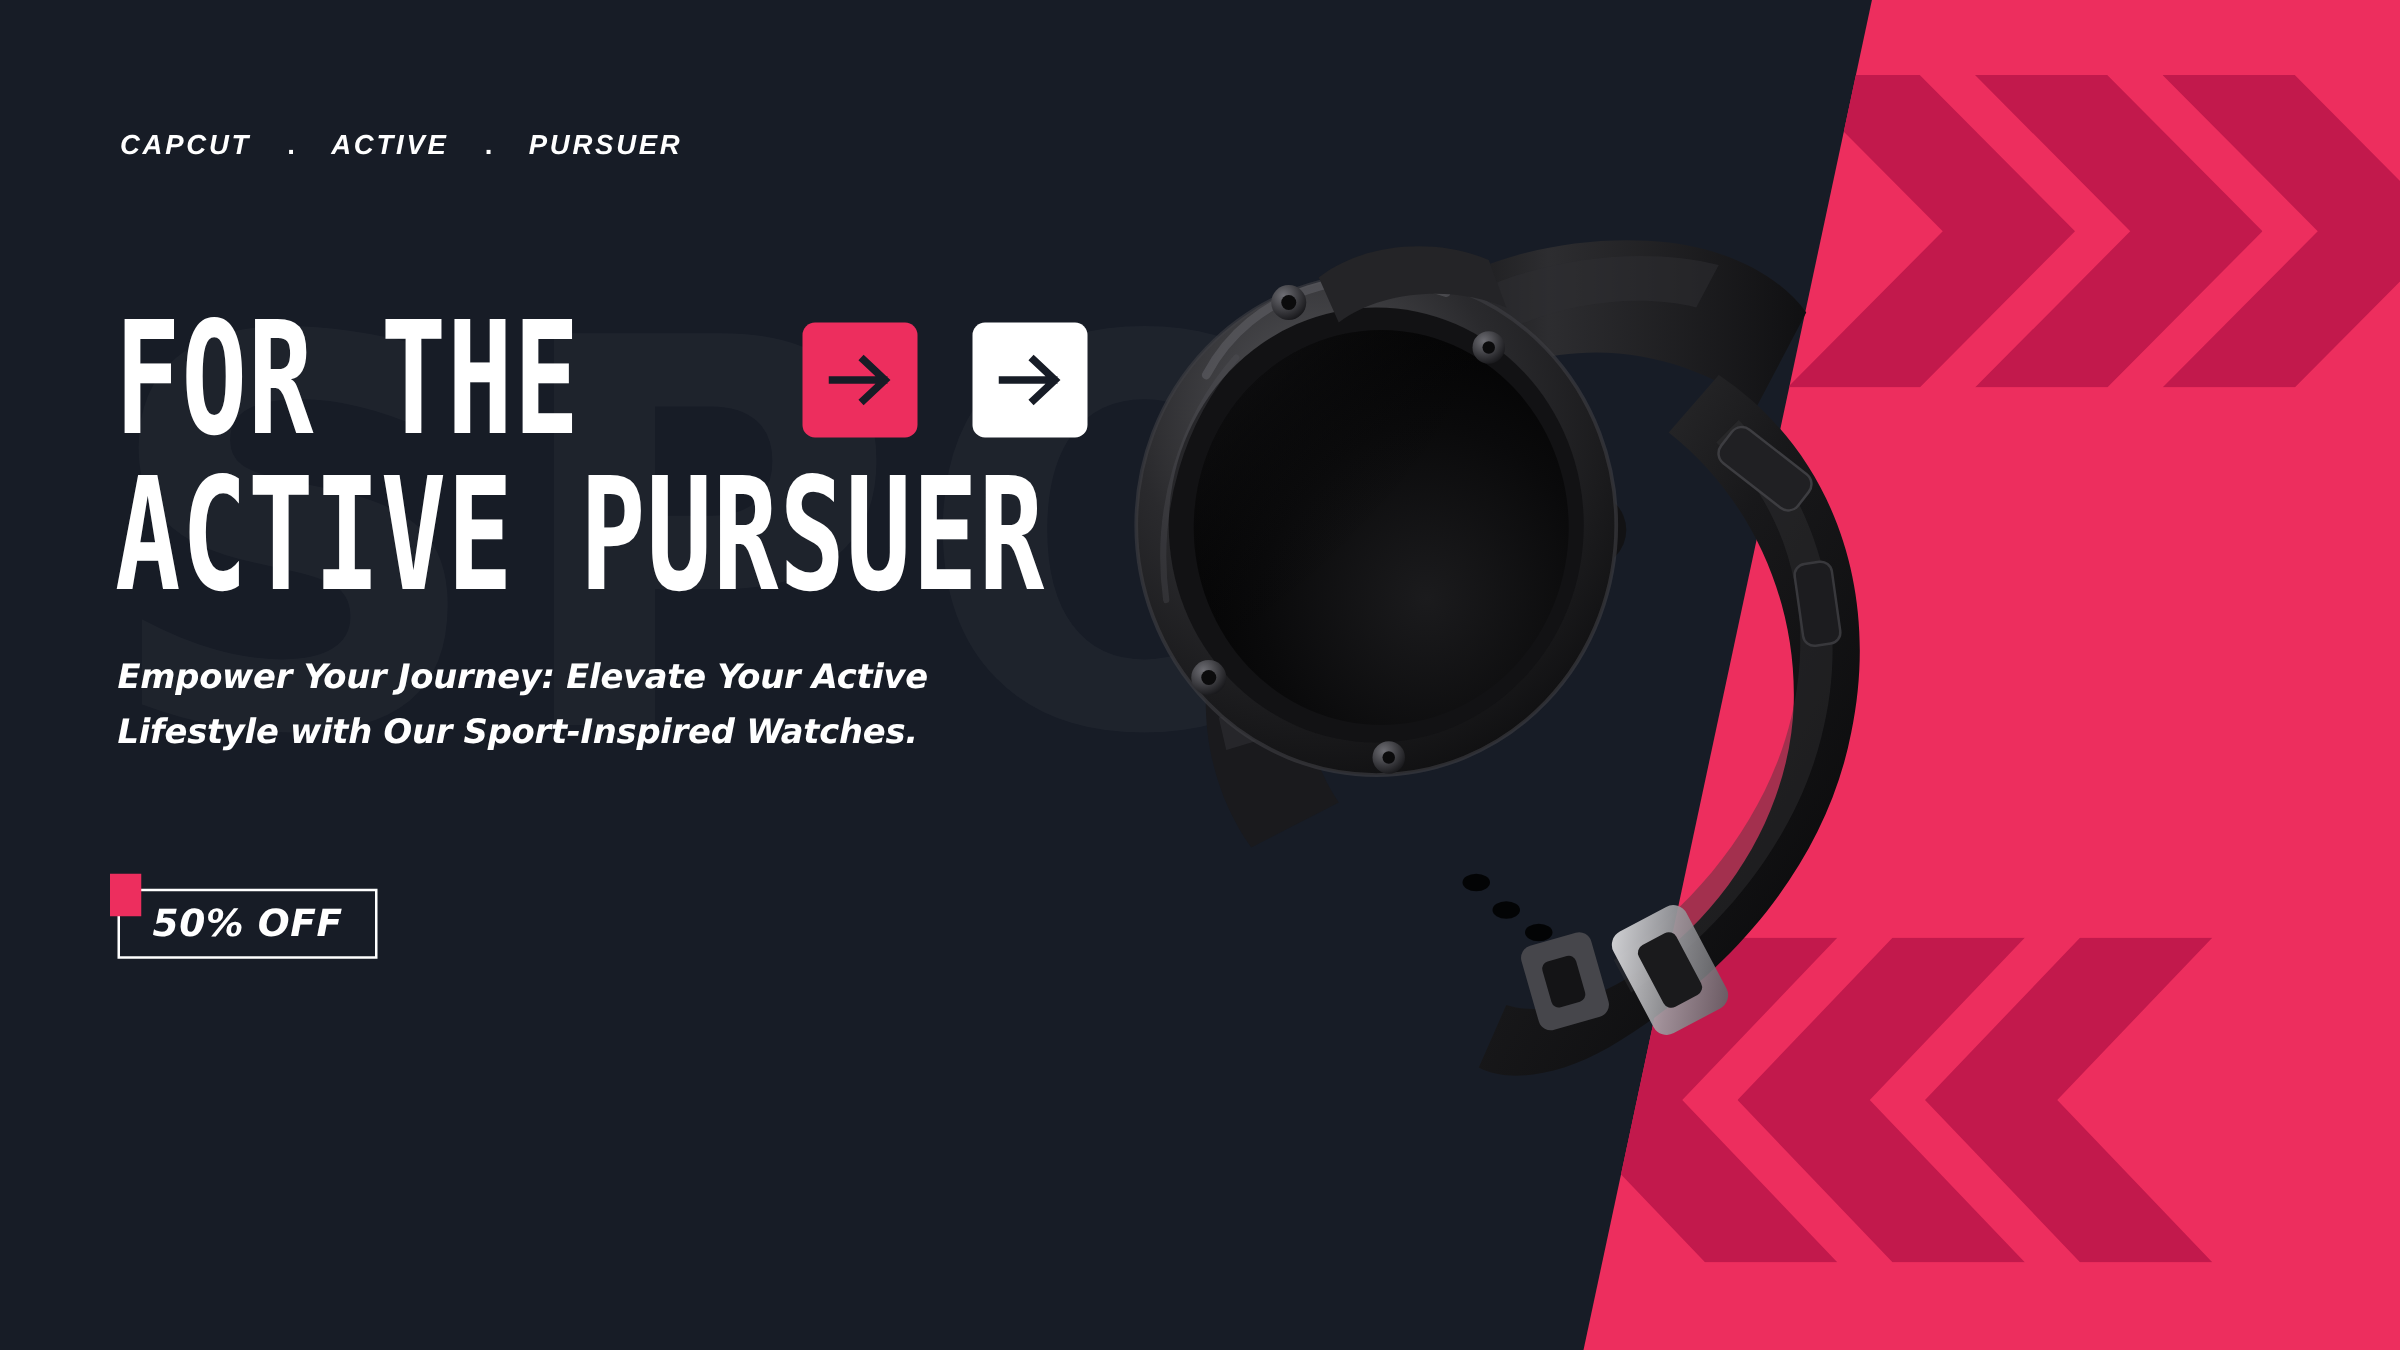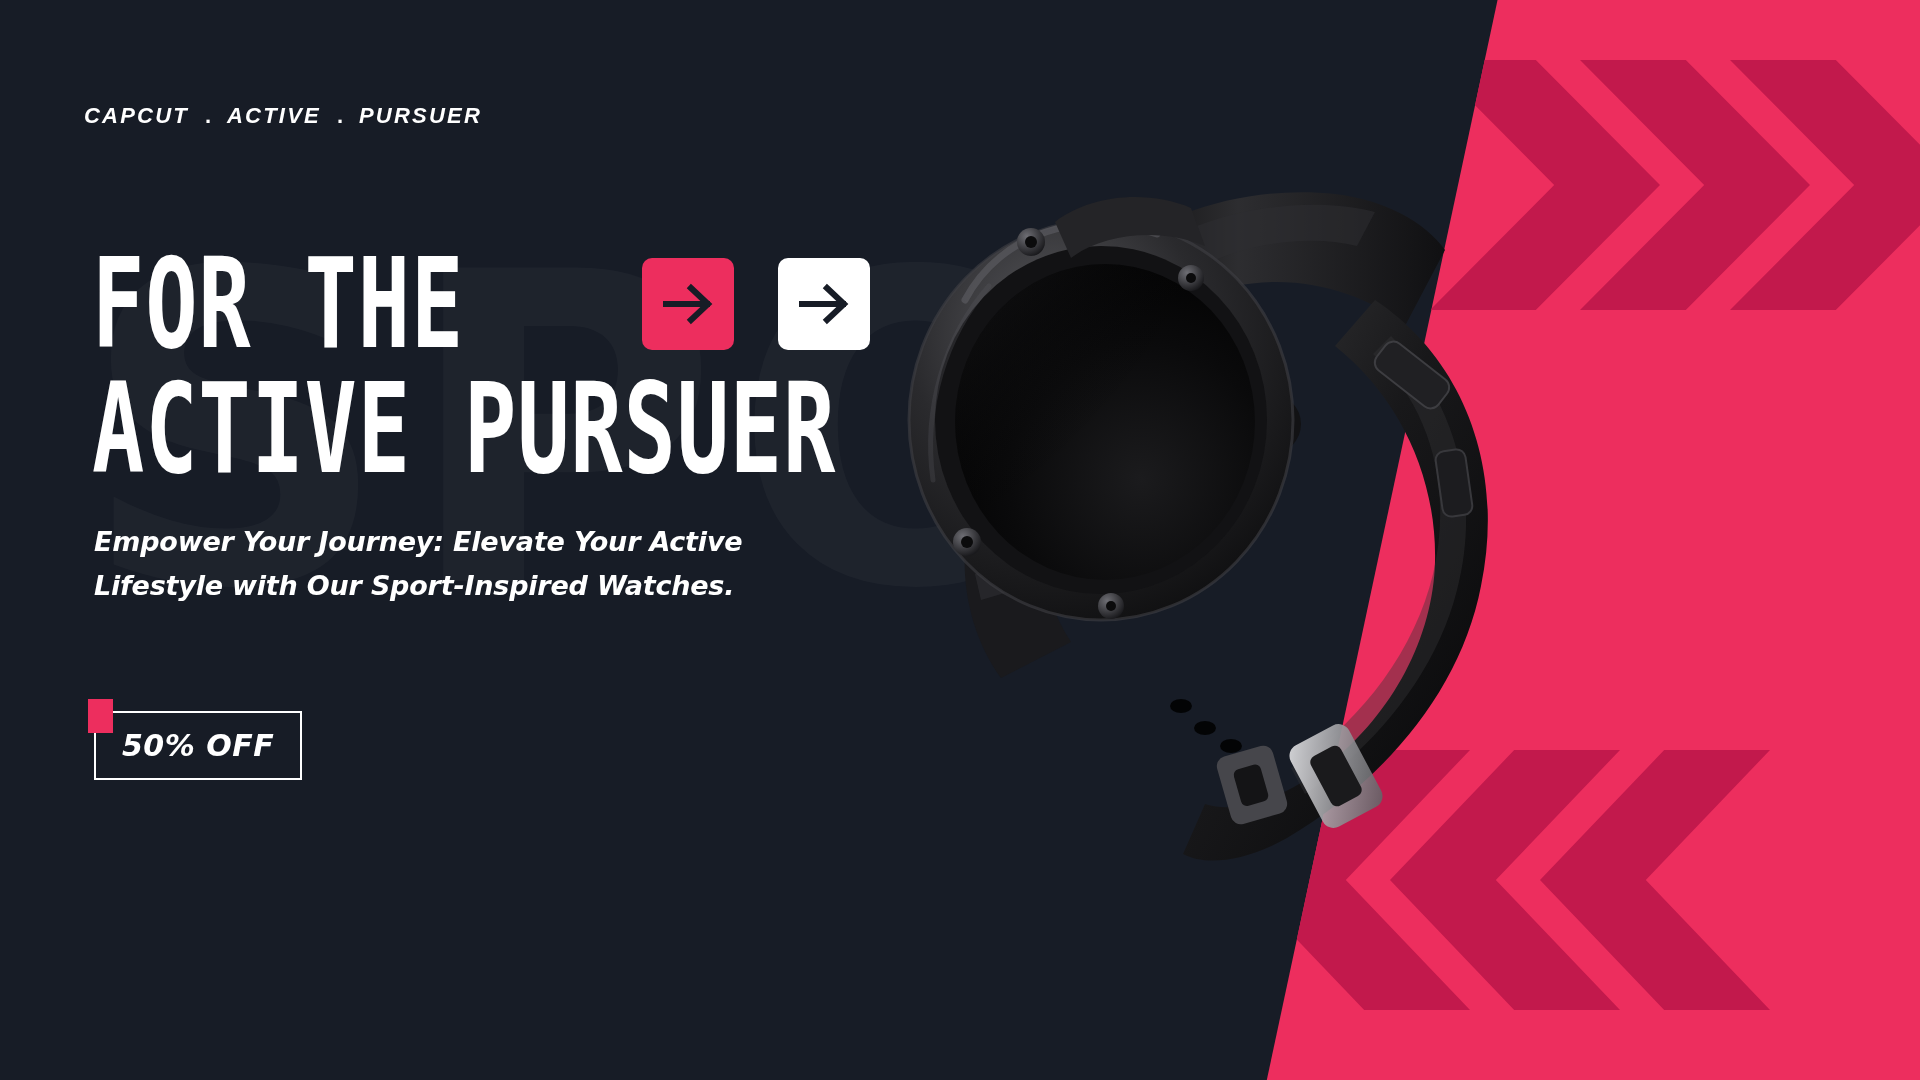--- a/index.html
+++ b/index.html
@@ -72,24 +72,24 @@
     letter-spacing:14px;
     color:rgba(255,255,255,0.030);
     line-height:0.85;
     white-space:nowrap;
     user-select:none;
   }
 
   
   .nav {
     position:absolute;
-    left:84px; top:103px;
-    display:flex;
-    align-items:center;
-    gap:0;
+    left:96px; top:103px;
+    display:flex;
+    align-items:center;
+    gap:13px;
     z-index:6;
   }
   .nav-item {
     font-size:22px;
     font-weight:bold;
     font-style:italic;
     letter-spacing:2.2px;
     color:#ffffff;
     white-space:nowrap;
   }
@@ -160,21 +160,21 @@
   .tag-row {
     position:absolute;
     left:94px; top:711px;
     display:flex;
     gap:22px;
     z-index:6;
   }
   .tag {
     position:relative;
     border:2.5px solid #ffffff;
-    height:69px;
+    height:56px;
     display:flex;
     align-items:center;
     justify-content:center;
     padding:0 26px;
   }
   .tag .sq {
     position:absolute;
     left:-8px; top:-14px;
     width:25px; height:34px;
     background:#ED2E5E;

